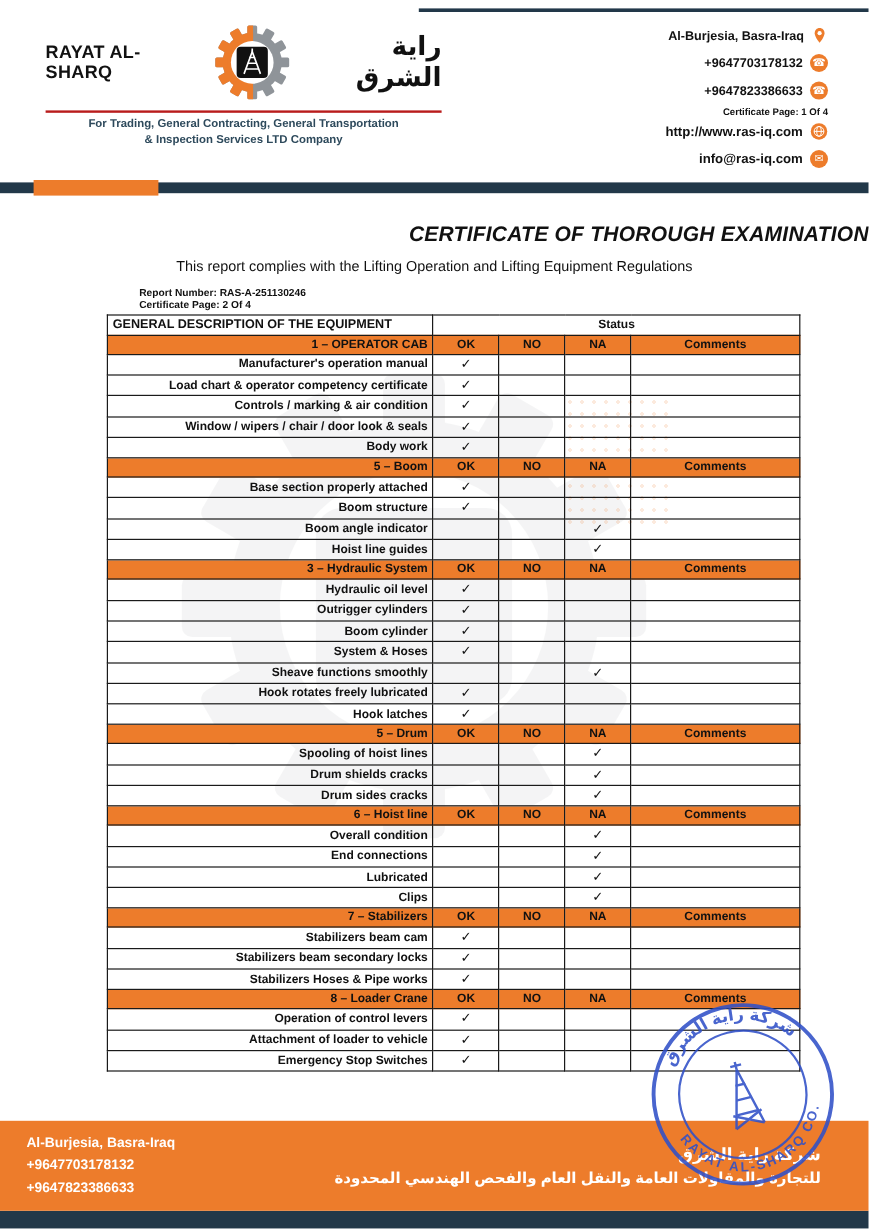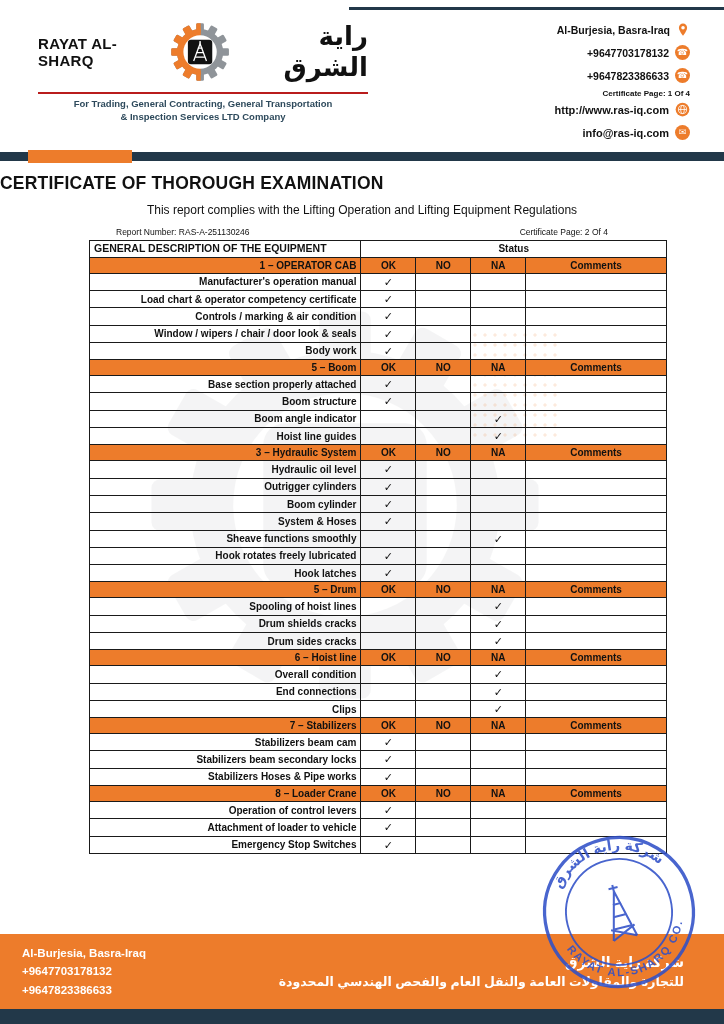--- a/index.html
+++ b/index.html
@@ -9,41 +9,41 @@
           display:flex; flex-direction:column; overflow:hidden; }
 
   
   .top-strip { position:absolute; top:7px; right:0; width:375px; height:3px; background:#223849; }
 
   
   header { display:flex; justify-content:space-between; padding:16px 34px 6px 38px; }
   .logo-block { width:330px; }
   .logo-row { display:flex; align-items:center; justify-content:center; gap:10px; }
   .company-en { font-size:15px; font-weight:bold; letter-spacing:.3px; color:#111; }
-  .company-ar { font-size:26px; font-weight:bold; color:#111; direction:rtl; }
+  .company-ar { font-size:22px; font-weight:bold; color:#111; direction:rtl; }
   .taglines { margin-top:4px; border-top:2px solid #b91c1c; padding-top:4px; text-align:center;
               color:#2E4A5C; font-weight:bold; font-size:9.5px; line-height:1.35; }
   .contact-block { display:flex; flex-direction:column; align-items:flex-end; padding-top:2px; }
   .c-row { display:flex; align-items:center; justify-content:flex-end; gap:6px; margin:4px 0; }
   .c-text { font-size:10.5px; font-weight:bold; }
   .c-small { font-size:8px; font-weight:bold; margin:2px 0 0 0; }
   .c-big { font-size:11px; }
   .badge { width:15px; height:15px; border-radius:50%; background:#ED7C2B; color:#fff;
            display:flex; align-items:center; justify-content:center; font-size:9px; line-height:1; }
   .c-row svg { display:block; }
 
   
   .divider { position:relative; height:9px; background:#223849; margin-top:2px; }
   .divider .chip { position:absolute; left:28px; top:-2px; width:104px; height:13px; background:#ED7C2B; }
 
   
-  .title { text-align:left; font-size:17.5px; font-weight:bold; margin-top:12px; letter-spacing:.2px; }
+  .title { text-align:right; font-size:17.5px; font-weight:bold; margin-top:24px; letter-spacing:.2px;font-style:italic; }
   .subtitle { text-align:center; font-size:12px; margin-top:9px; }
   .report-line { width:492px; margin:10px auto 3px auto; display:flex; justify-content:space-between;
-                 font-size:8.5px; font-weight:normal; }
+                 font-size:8.5px; font-weight:bold;flex-direction:column; }
 
   
   .table-wrap { position:relative; z-index:1;padding-left:32px; }
   table { border-collapse:collapse; width:578px; margin:0 auto; background:transparent; }
   td, th { border:1px solid #1a1a1a; font-size:10px; line-height:1.3; padding:1px 4px; }
   th.desc-h { width:272px; text-align:left; font-size:10.5px; }
   th.status-h { text-align:center; font-size:10px; }
   td.desc { width:272px; text-align:right; font-weight:bold; }
   td.mark { width:55px; text-align:center; font-weight:bold; }
   td.comments { width:141px; text-align:center; font-weight:bold; }
@@ -378,20 +378,27 @@
             <td class="comments"></td>
           </tr>
           <tr>
             <td class="desc item">End connections</td>
             <td class="mark"></td>
             <td class="mark"></td>
             <td class="mark"><span class="tick">✓</span></td>
             <td class="comments"></td>
           </tr>
           <tr>
+            <td class="desc item">Lubricated</td>
+            <td class="mark"></td>
+            <td class="mark"></td>
+            <td class="mark"><span class="tick">✓</span></td>
+            <td class="comments"></td>
+          </tr>
+          <tr>
             <td class="desc item">Clips</td>
             <td class="mark"></td>
             <td class="mark"></td>
             <td class="mark"><span class="tick">✓</span></td>
             <td class="comments"></td>
           </tr>
           <tr class="sec">
             <td class="desc">7 – Stabilizers</td>
             <td class="mark">OK</td>
             <td class="mark">NO</td>

